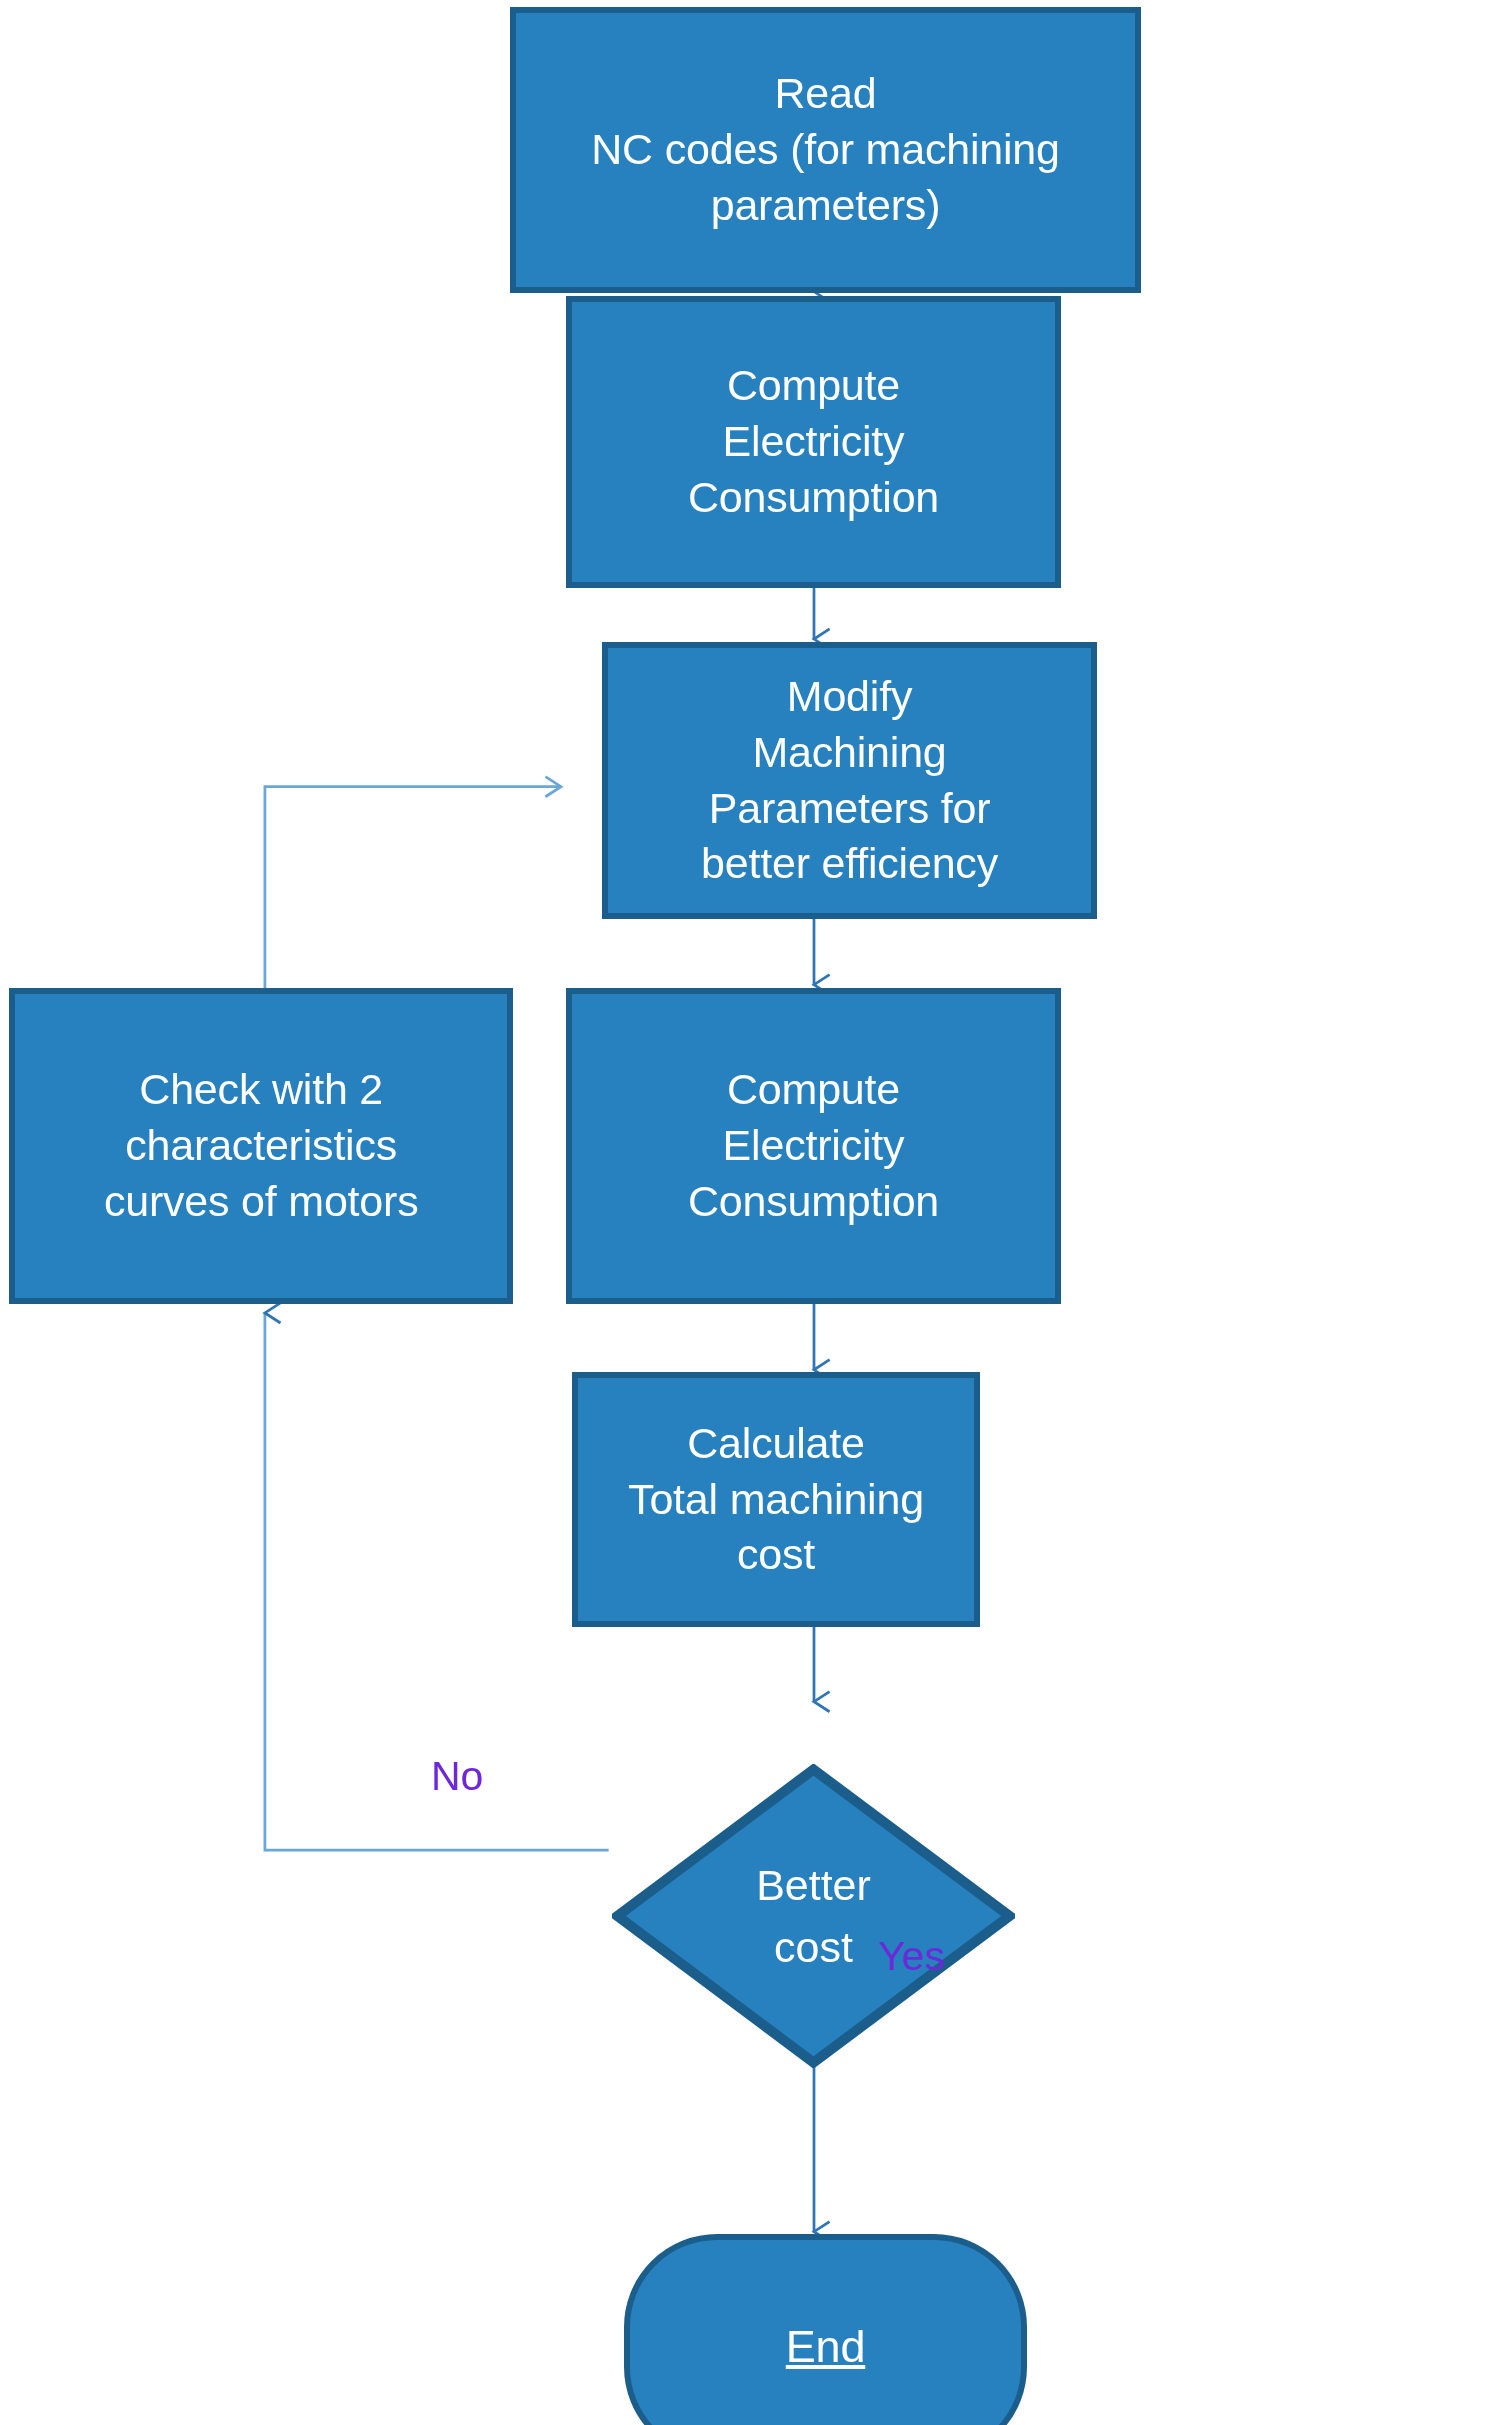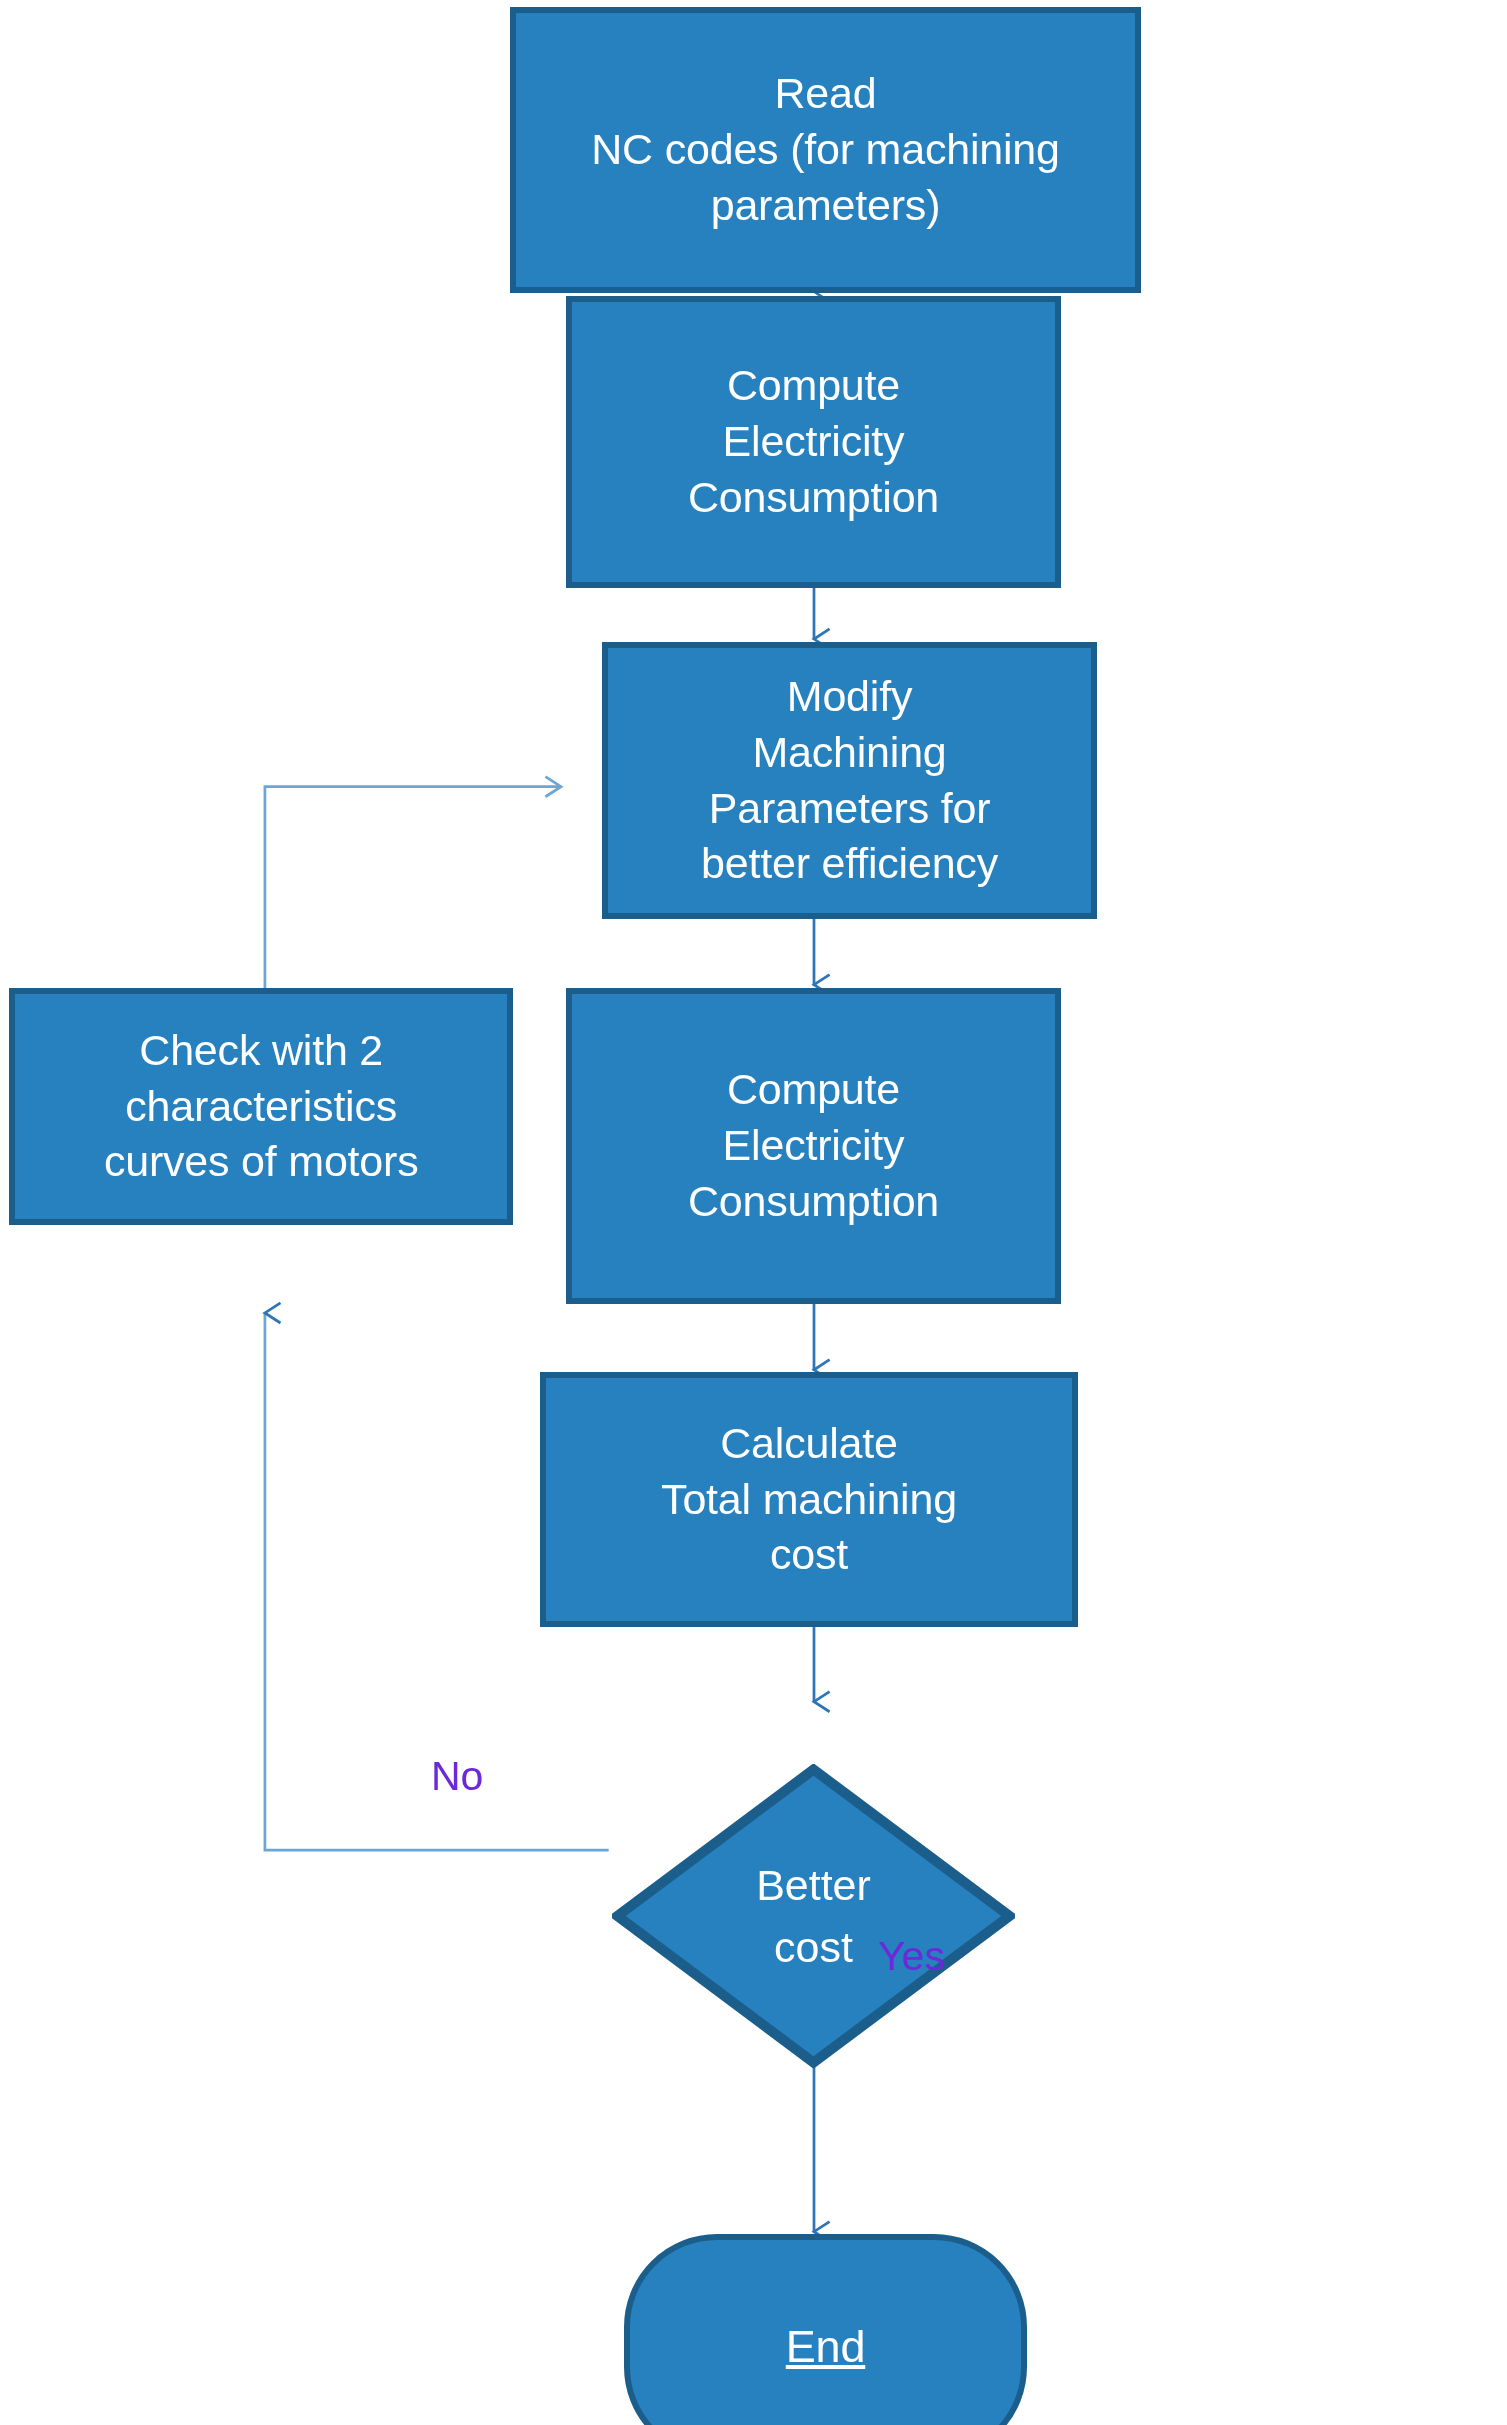--- a/index.html
+++ b/index.html
@@ -33,23 +33,23 @@
     white-space: pre-line;
   }
   .node span {
     display: block;
     width: 100%;
   }
   
   #node-read      { left: 510px; top: 7.3px;    width: 631px; height: 286px; }
   #node-compute1  { left: 566px; top: 296px;  width: 495px; height: 292px; }
   #node-modify    { left: 566px; top: 642px;  width: 495px; height: 277px; margin-left: 36px; }
-  #node-check     { left: 9.2px;  top: 988px; width: 504px; height: 237px; }
+  #node-check     { left: 9.2px;  top: 988px; width: 504px; height: 316px; }
   #node-compute2  { left: 566px; top: 988px; width: 495px; height: 316px; }
-  #node-calculate { left: 540px; top: 1372px; width: 538px; height: 255px; }
+  #node-calculate { left: 572px; top: 1372px; width: 408px; height: 255px; }
   #node-end       {
     left: 624px; top: 2234px; width: 403px; height: 226px;
     border-radius: 93px / 93px;
     font-size: 45px;
     text-decoration: underline;
   }
 
   
   #node-decision {
     position: absolute;

